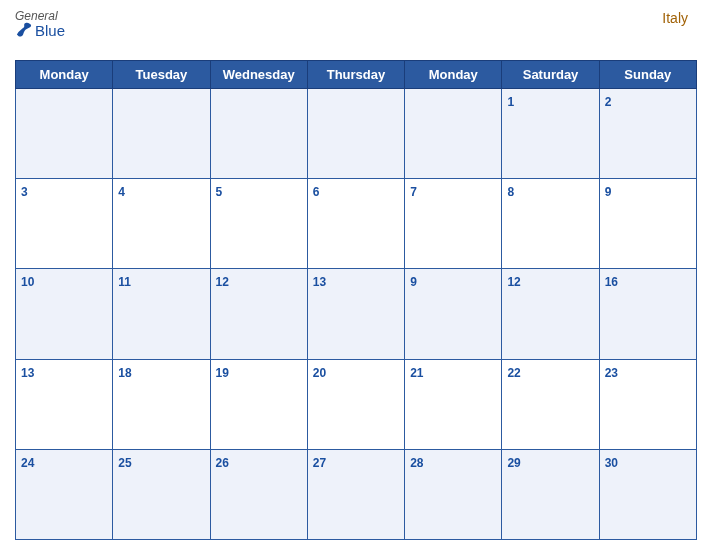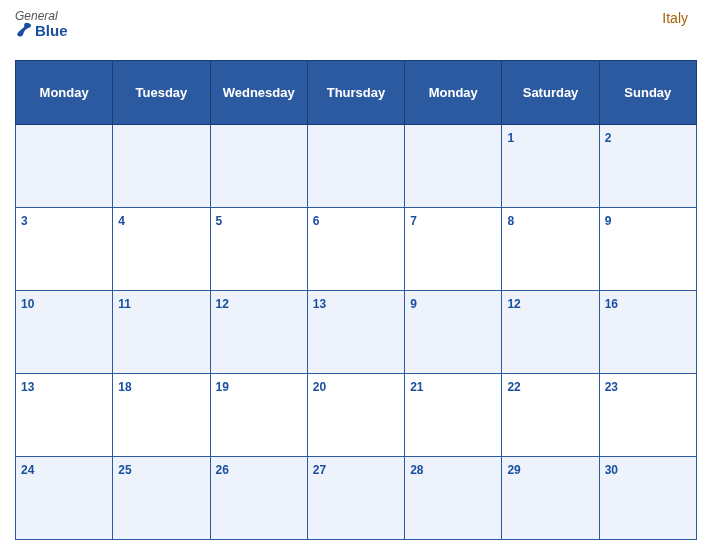--- a/index.html
+++ b/index.html
@@ -36,21 +36,21 @@
     }
     .logo-general {
       font-size: 12px;
       color: #555;
       font-style: italic;
       line-height: 1;
     }
     .logo-blue {
       font-size: 15px;
       color: #1a4fa0;
-      font-weight: bold;
+      font-weight: normal;
       line-height: 1;
       display: flex;
       align-items: center;
       gap: 2px;
     }
     .logo-bird {
       display: inline-block;
       width: 18px;
       height: 16px;
     }
@@ -72,21 +72,21 @@
       height: 100%;
       border-collapse: collapse;
       table-layout: fixed;
     }
     thead tr th {
       background-color: #2c5aa0;
       color: #fff;
       font-size: 13px;
       font-weight: bold;
       text-align: center;
-      padding: 24px 2px;
+      padding: 6px 2px;
       border: 1px solid #1a3d7a;
     }
     tbody tr td {
       border: 1px solid #2c5aa0;
       vertical-align: top;
       padding: 3px 5px;
       background: #fff;
       width: calc(100% / 7);
     }
     .day-number {

